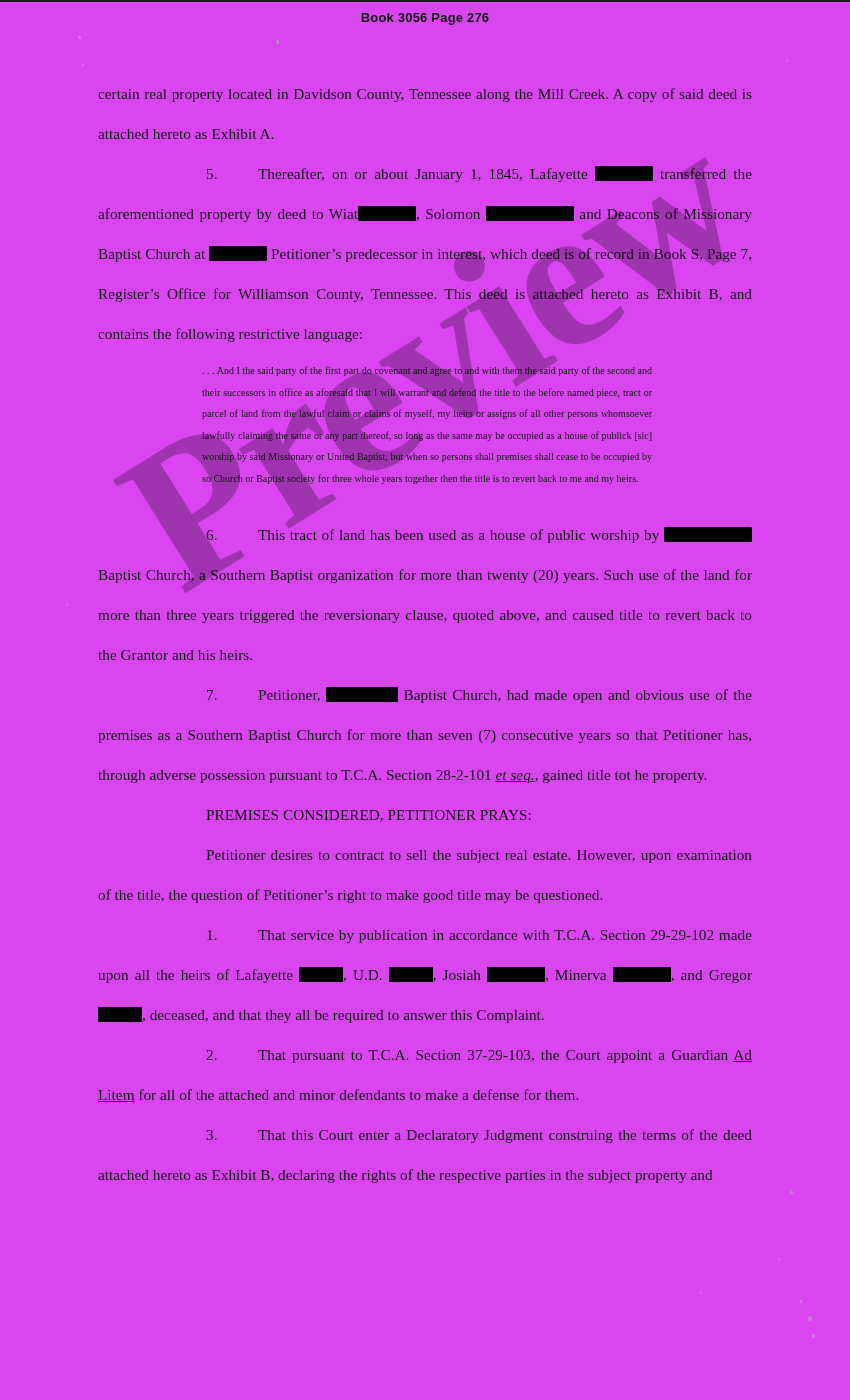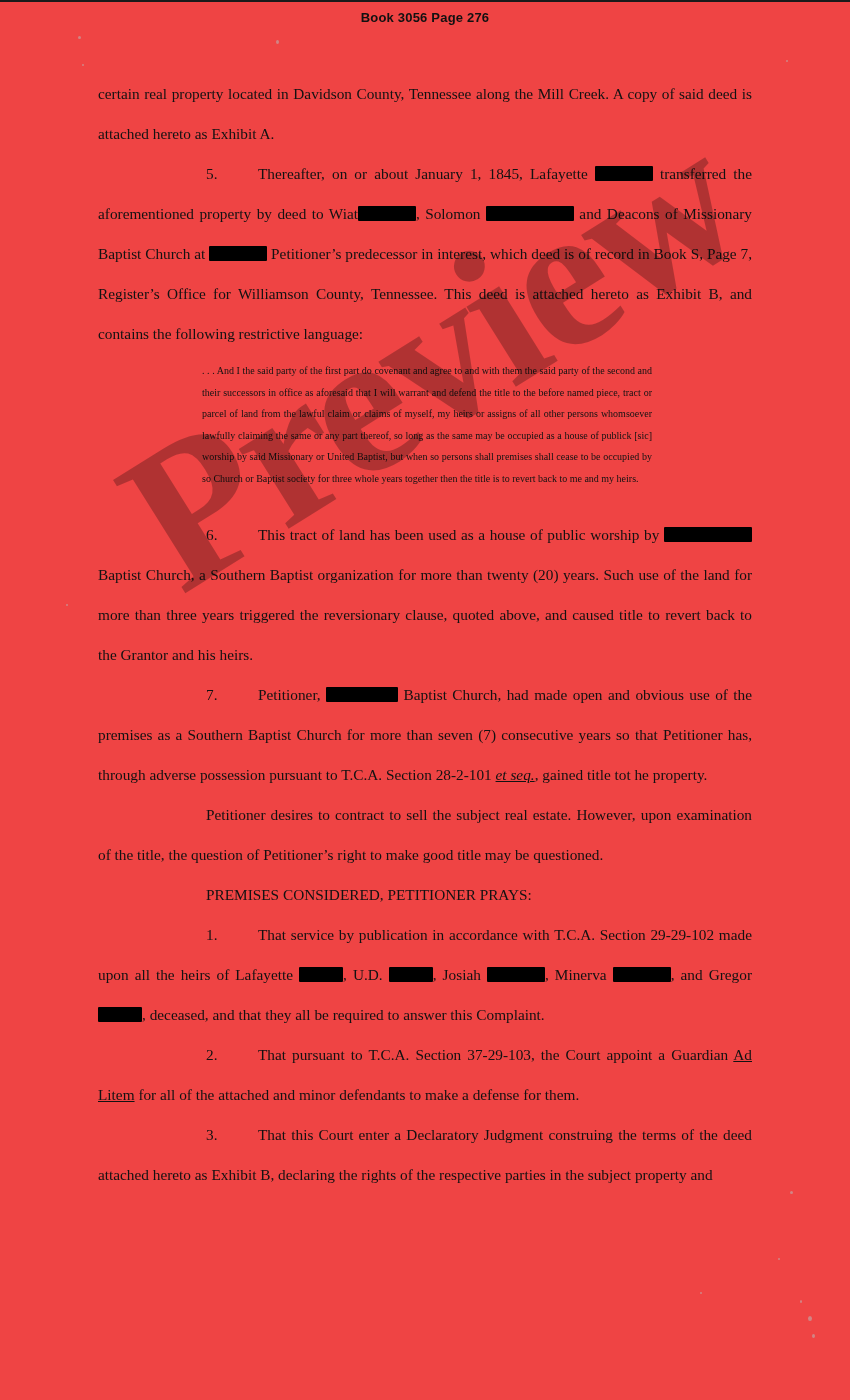--- a/index.html
+++ b/index.html
@@ -4,21 +4,21 @@
 <style>
   html, body {
     margin: 0;
     padding: 0;
     background: #ffffff;
   }
   .page {
     position: relative;
     width: 850px;
     height: 1400px;
-    background: #ef4444;
+    background: #d946ef;
     overflow: hidden;
     font-family: "Liberation Serif", serif;
     color: #121212;
   }
   
   .speckle {
     position: absolute;
     background: #b9b9b9;
     border-radius: 50%;
     opacity: .55;
@@ -142,23 +142,23 @@
     <p class="body"><span>certain real property located in Davidson County, Tennessee along the Mill Creek.  A copy of said deed is attached hereto as Exhibit A.</span></p>
 
     <p class="body indent"><span class="numlead">5.</span><span>Thereafter, on or about January 1, 1845, Lafayette</span> <span class="redact r-md"></span> <span>transferred the aforementioned property by deed to Wiat</span><span class="redact r-md"></span><span>, Solomon</span> <span class="redact r-xl"></span> <span>and Deacons of Missionary Baptist Church at</span> <span class="redact r-md"></span> <span>Petitioner’s predecessor in interest, which deed is of record in Book S, Page 7, Register’s Office for Williamson County, Tennessee.  This deed is attached hereto as Exhibit B, and contains the following restrictive language:</span></p>
 
     <div class="quote">. . . And I the said party of the first part do covenant and agree to and with them the said party of the second and their successors in office as aforesaid that I will warrant and defend the title to the before named piece, tract or parcel of land from the lawful claim or claims of myself, my heirs or assigns of all other persons whomsoever lawfully claiming the same or any part thereof, so long as the same may be occupied as a house of publick [sic] worship by said Missionary or United Baptist, but when so persons shall premises shall cease to be occupied by so Church or Baptist society for three whole years together then the title is to revert back to me and my heirs.</div>
 
     <p class="body indent"><span class="numlead">6.</span><span>This tract of land has been used as a house of public worship by</span> <span class="redact r-xl"></span> <span>Baptist Church, a Southern Baptist organization for more than twenty (20) years.  Such use of the land for more than three years triggered the reversionary clause, quoted above, and caused title to revert back to the Grantor and his heirs.</span></p>
 
     <p class="body indent"><span class="numlead">7.</span><span>Petitioner,</span> <span class="redact r-lg"></span> <span>Baptist Church, had made open and obvious use of the premises as a Southern Baptist Church for more than seven (7) consecutive years so that Petitioner has, through adverse possession pursuant to T.C.A. Section 28-2-101</span> <span class="u ital">et seq.</span><span>, gained title tot he property.</span></p>
 
+    <p class="body indent"><span>PREMISES CONSIDERED, PETITIONER PRAYS:</span></p>
+
     <p class="body indent"><span>Petitioner desires to contract to sell the subject real estate.  However, upon examination of the title, the question of Petitioner’s right to make good title may be questioned.</span></p>
-
-    <p class="body indent"><span>PREMISES CONSIDERED, PETITIONER PRAYS:</span></p>
 
     <p class="body indent"><span class="numlead">1.</span><span>That service by publication in accordance with T.C.A. Section 29-29-102 made upon all the heirs of Lafayette</span> <span class="redact r-sm"></span><span>, U.D.</span> <span class="redact r-sm"></span><span>, Josiah</span> <span class="redact r-md"></span><span>, Minerva</span> <span class="redact r-md"></span><span>, and Gregor</span> <span class="redact r-sm"></span><span>, deceased, and that they all be required to answer this Complaint.</span></p>
 
     <p class="body indent"><span class="numlead">2.</span><span>That pursuant to T.C.A. Section 37-29-103, the Court appoint a Guardian</span> <span class="u">Ad Litem</span> <span>for all of the attached and minor defendants to make a defense for them.</span></p>
 
     <p class="body indent"><span class="numlead">3.</span><span>That this Court enter a Declaratory Judgment construing the terms of the deed attached hereto as Exhibit B, declaring the rights of the respective parties in the subject property and</span></p>
 
   </div>
 
   <div class="watermark">

